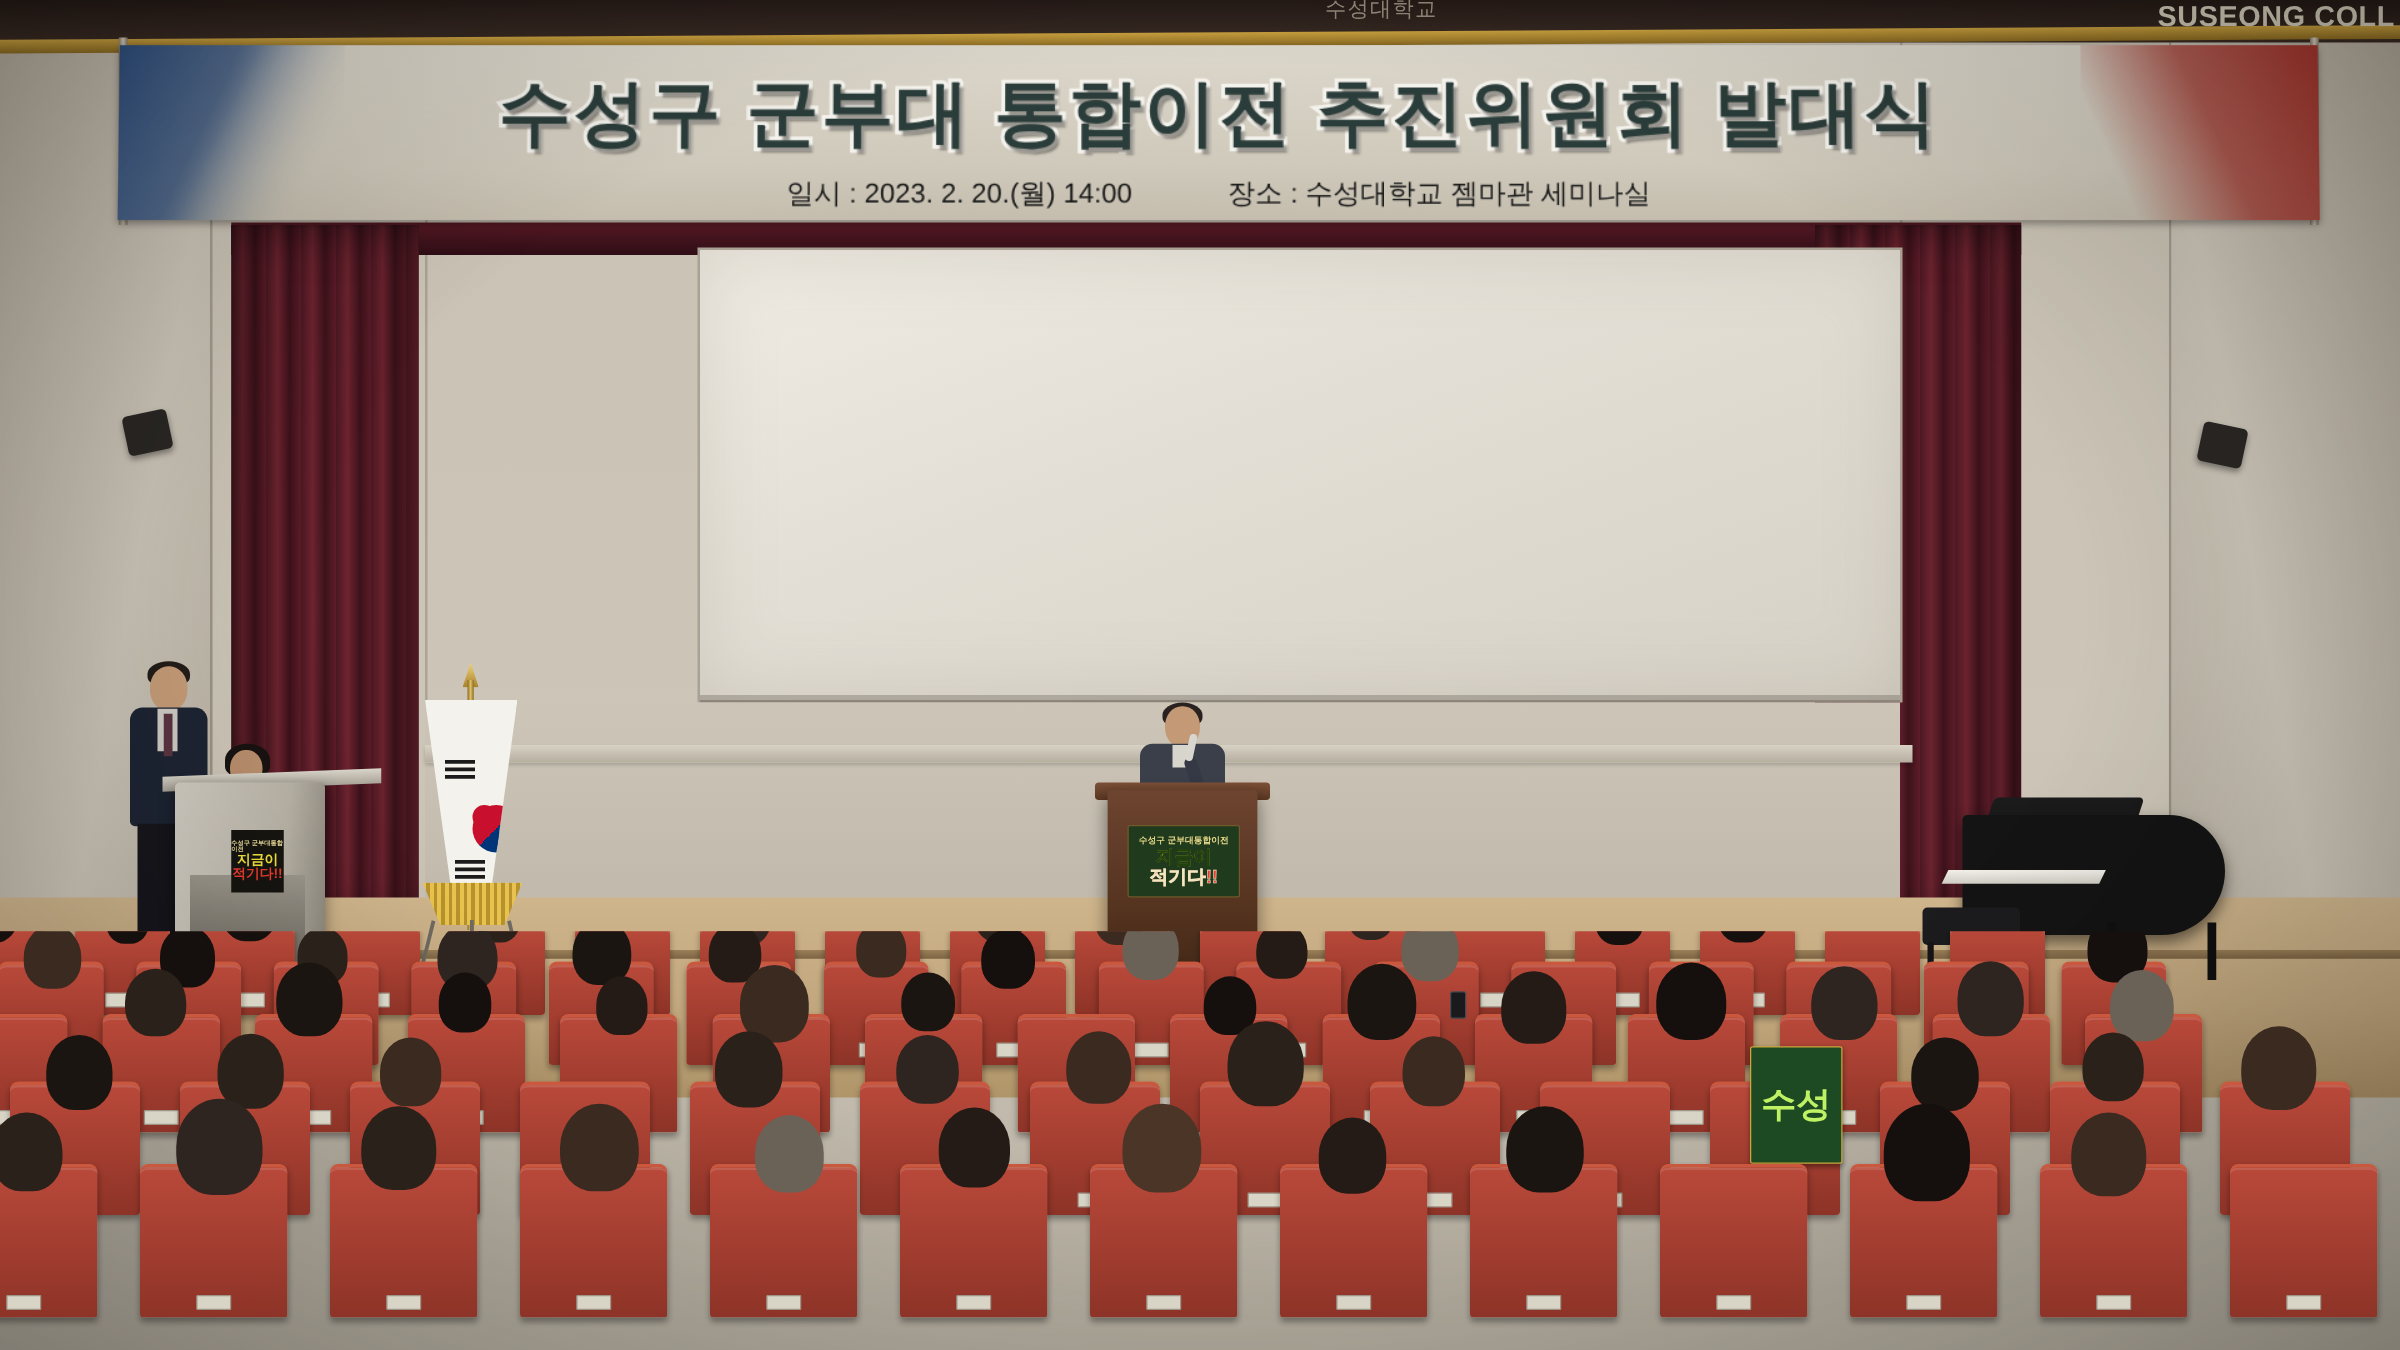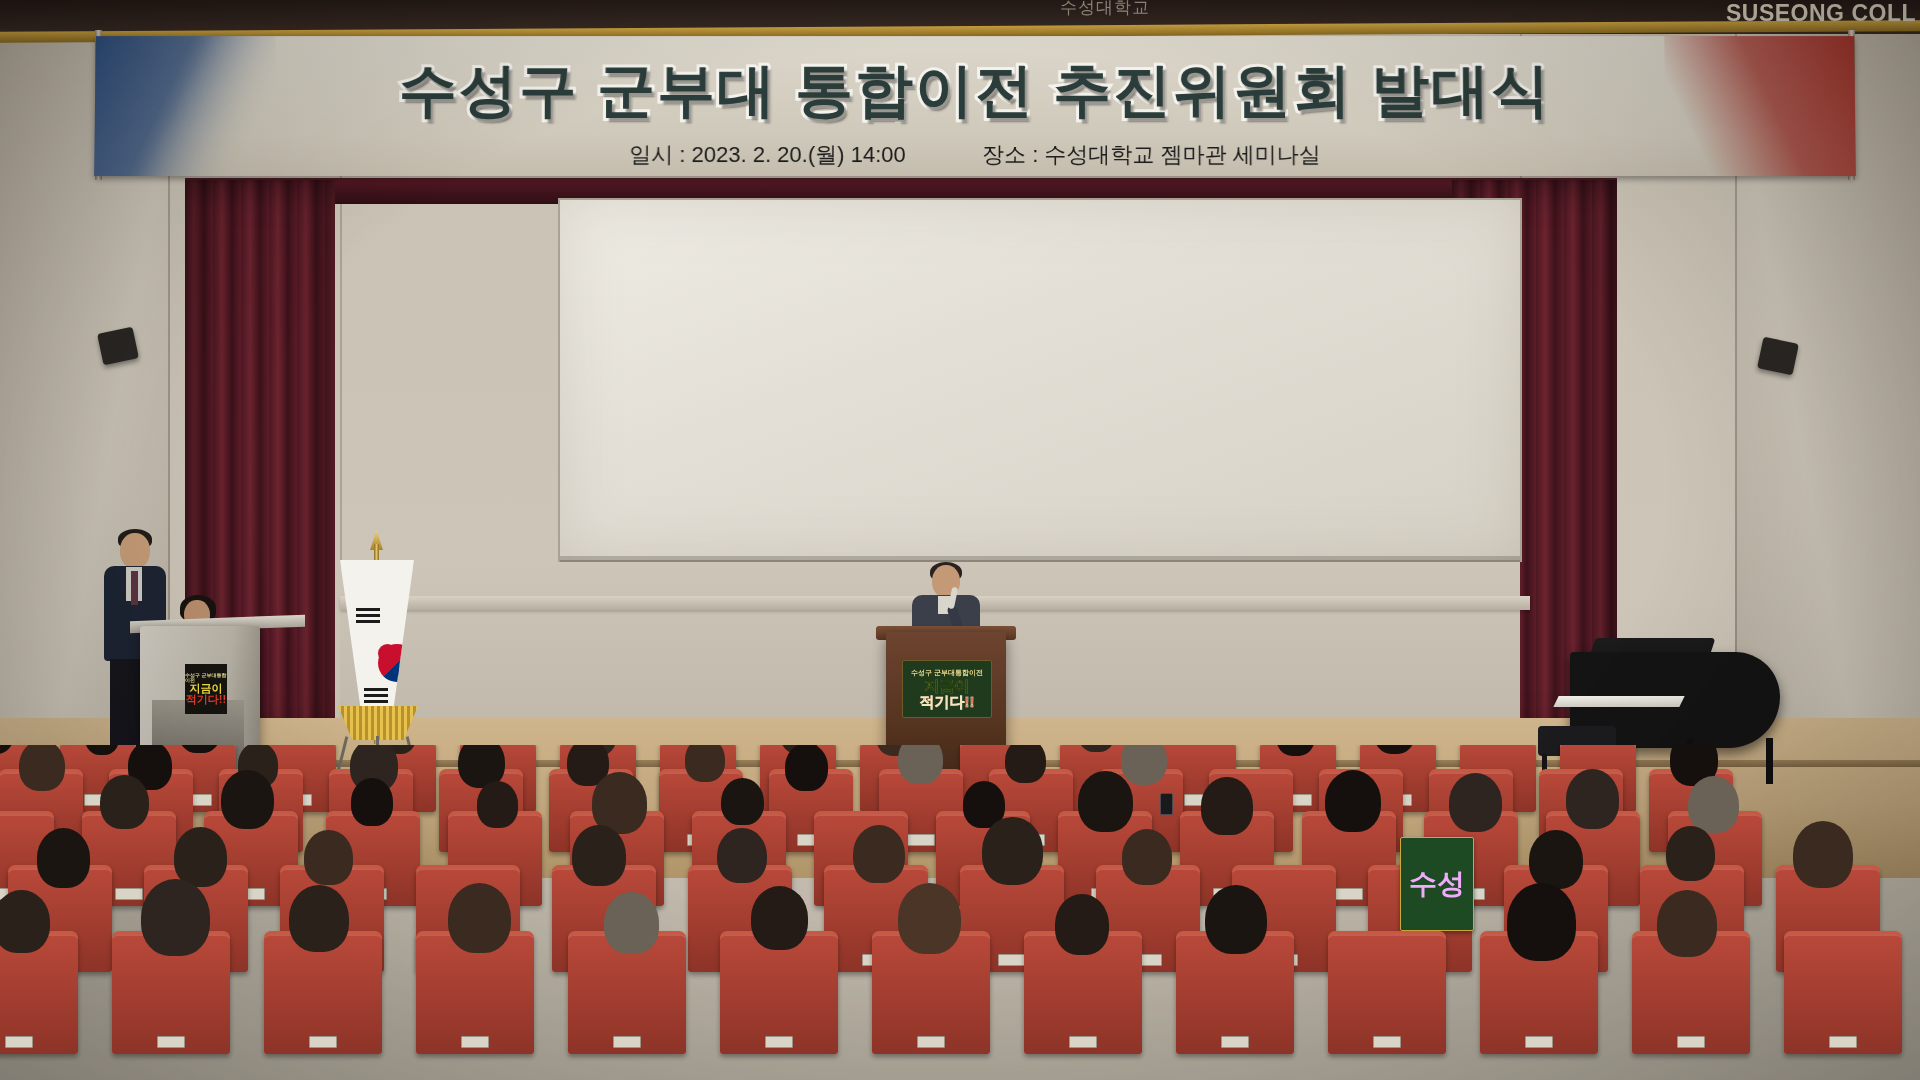--- a/index.html
+++ b/index.html
@@ -213,21 +213,21 @@
     position:absolute;background:linear-gradient(180deg,#b9493a,#8d3327);
     border-radius:7px 7px 3px 3px;
     box-shadow:inset 0 2px 0 rgba(255,255,255,.12), 0 3px 5px rgba(0,0,0,.35);
     border-top:3px solid #c9583f;
   }
   .seat .plate{position:absolute;left:50%;transform:translateX(-50%);bottom:6px;
     width:26px;height:10px;background:#d8d4c6;border:1px solid #9c9486;border-radius:1px;}
   .head{position:absolute;border-radius:50% 50% 42% 42%;}
   .placard{
     position:absolute;background:#1d4a22;border:1px solid #caa83c;border-radius:2px;
-    display:flex;align-items:center;justify-content:center;color:#f0abfc;font-weight:bold;
+    display:flex;align-items:center;justify-content:center;color:#bef264;font-weight:bold;
     box-shadow:0 2px 4px rgba(0,0,0,.4);overflow:hidden;line-height:1;
   }
   .phone{position:absolute;width:11px;height:20px;background:#1a1a1c;border:1px solid #4a4a50;border-radius:2px;}
   .vignette{position:absolute;inset:0;pointer-events:none;
     background:radial-gradient(ellipse at 50% 45%, rgba(0,0,0,0) 52%, rgba(0,0,0,.30) 100%);}
 </style>
 </head>
 <body>
 
 <div id="stage">

